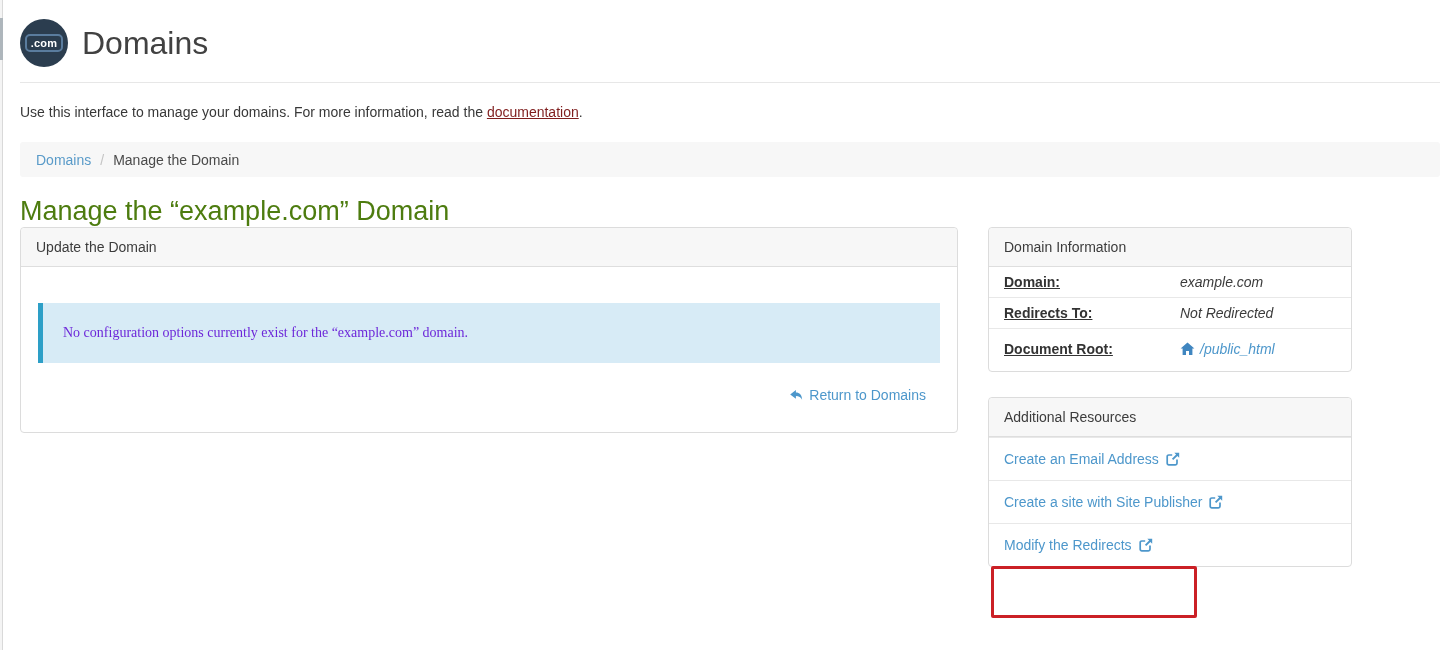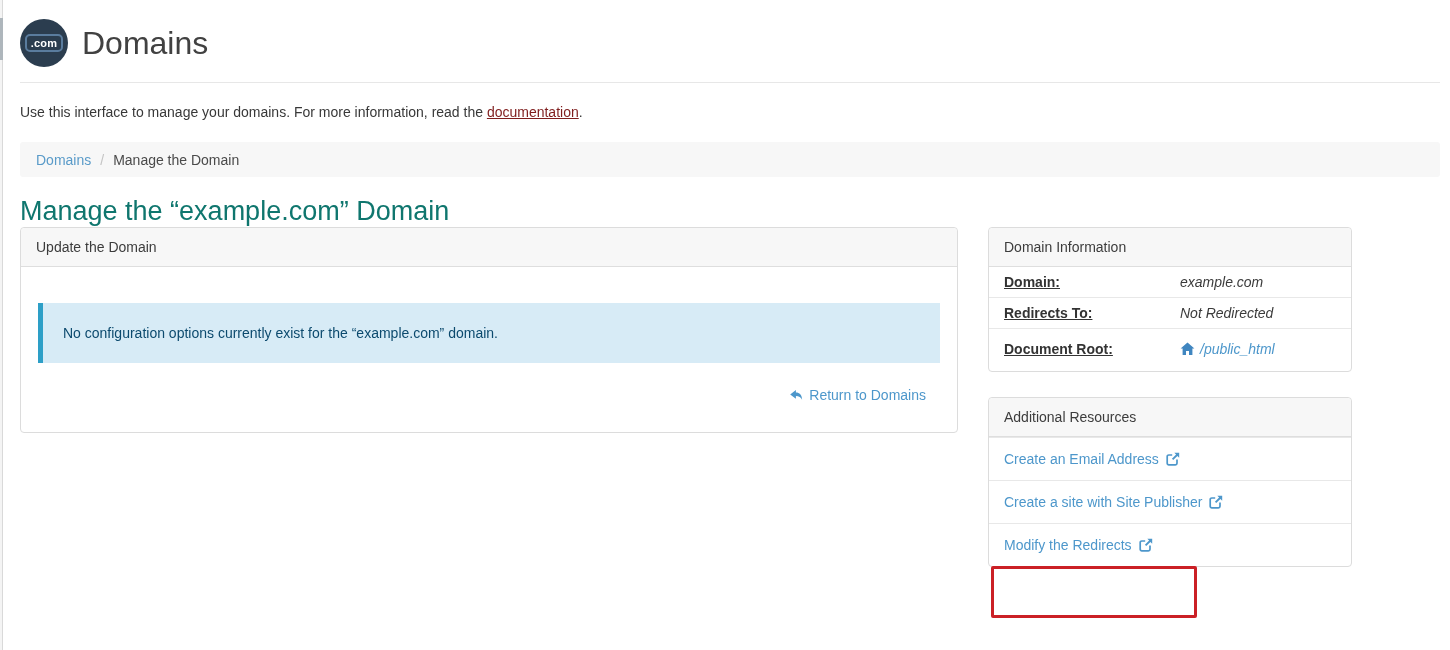--- a/index.html
+++ b/index.html
@@ -47,36 +47,36 @@
   
   .breadcrumb {
     margin-top: 22px; background: #f7f7f7; border-radius: 3px;
     height: 35px; display: flex; align-items: center;
     padding: 0 16px; font-size: 14px;
   }
   .breadcrumb a { color: #5a9bc9; }
   .crumb-sep { color: #c4c4c4; margin: 0 9px; }
   .crumb-current { color: #4a4a4a; }
 
-  .page-title { font-size: 27px; font-weight: 400; color: #0f766e; margin-top: 19px; }
+  .page-title { font-size: 27px; font-weight: 400; color: #4d7c0f; margin-top: 19px; }
 
   
   .columns { display: flex; gap: 30px; align-items: flex-start; }
   .panel { border: 1px solid #dcdcdc; border-radius: 4px; background: #fff; }
   .panel-header {
     background: #f7f7f7; border-bottom: 1px solid #dedede;
     border-radius: 4px 4px 0 0; padding: 11px 15px;
     font-size: 14px; color: #3c3c3c;
   }
 
   .left-col { width: 938px; }
   .update-panel .panel-body { padding: 36px 17px 26px; }
   .info-callout {
     background: #d7ebf6; border-left: 5px solid #2d9fc7;
-    padding: 22px 20px; font-size: 14px; color: #0c4a6e;
+    padding: 22px 20px; font-size: 14px; color: #6d28d9; font-family: Liberation Serif, serif;
   }
   .return-row { margin-top: 24px; text-align: right; padding-right: 14px; text-decoration: underline; }
   .return-row a { color: #4d97cb; font-size: 14px; display: inline-flex; align-items: center; gap: 6px; }
   .return-row svg { display: block; }
 
   .right-col { width: 364px; }
   .di-row { display: flex; border-top: 1px solid #e8e8e8; font-size: 14px; }
   .di-label { width: 50%; padding: 7px 15px; font-weight: bold; color: #333; text-decoration: underline; }
   .di-value { width: 50%; padding: 7px 5px 7px 10px; color: #3b3b3b; font-style: italic; }
   .di-row.tall .di-label, .di-row.tall .di-value { padding-top: 12px; padding-bottom: 12px; }

